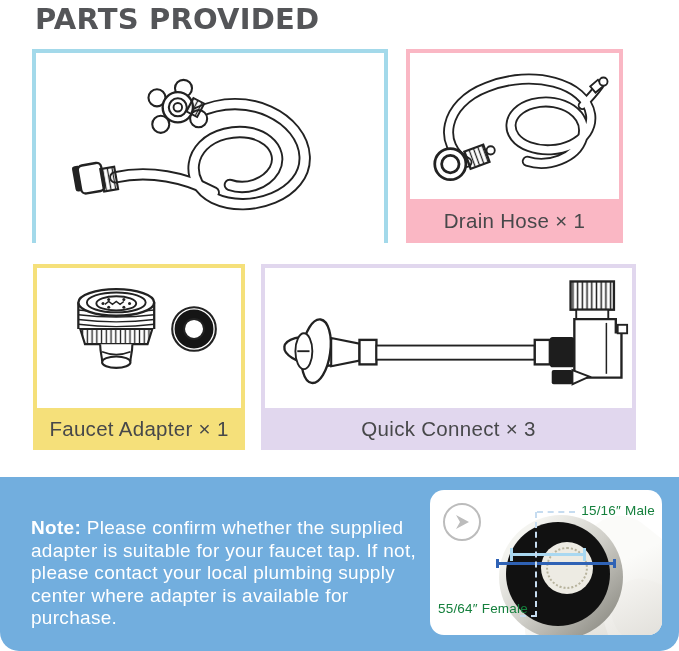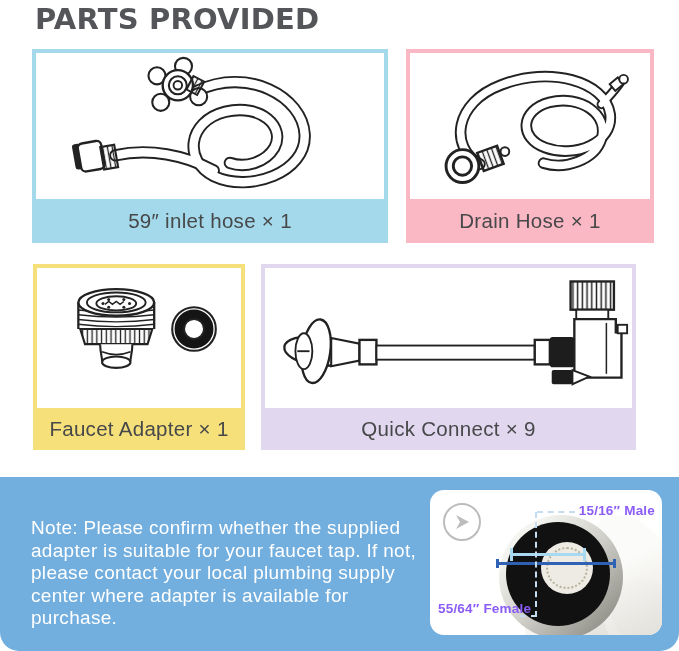--- a/index.html
+++ b/index.html
@@ -12,27 +12,27 @@
   .row1{left:32px;top:49px;gap:18px;}
   .row2{left:33px;top:264px;gap:16px;}
   .card{display:flex;flex-direction:column;box-sizing:border-box;padding:4px 4px 0 4px;}
   .row1 .card{height:194px;}
   .row2 .card{height:186px;text-align:center;}
   .card-img{background:#ffffff;flex:1;display:flex;align-items:center;justify-content:center;overflow:hidden;}
   .card-label{display:flex;align-items:center;justify-content:center;
               font-size:20.5px;color:#47484a;letter-spacing:0.3px;}
   .row1 .card-label{height:44px;}
   .row2 .card-label{height:42px;}
-  .c1{width:356px;} .c2{width:248px;text-align:center;} .c3{width:212px;} .c4{width:375px;}
+  .c1{width:356px;} .c2{width:217px;text-align:center;} .c3{width:212px;} .c4{width:375px;}
 
   
   .note{position:absolute;left:0;top:477px;width:679px;height:174px;}
   .note-text{position:absolute;left:31px;top:21px;width:402px;
              color:#ffffff;font-size:19px;line-height:22.5px;letter-spacing:0.3px;}
-  .note-text b{font-weight:normal;}
+  .note-text b{font-weight:bold;}
   .callout{position:absolute;left:430px;top:13px;width:232px;height:145px;
            background:#ffffff;border-radius:14px;overflow:hidden;}
   .arrow-badge{position:absolute;left:13px;top:13px;width:34px;height:34px;border-radius:50%;
                border:2px solid #bcbcbc;display:flex;align-items:center;justify-content:center;}
   .photo-body,.photo-wing,.photo-foot{position:absolute;}
   .photo-body{left:118px;top:34px;width:132px;height:168px;transform:rotate(38deg);
               border-radius:36px;background:linear-gradient(115deg,#fbfbf9 30%,#e7e5e0 70%,#d2d0ca);}
   .photo-wing{left:182px;top:92px;width:74px;height:64px;transform:rotate(20deg);
               border-radius:40% 60% 50% 50%;background:linear-gradient(135deg,#f7f6f3,#dbd9d3);}
   .photo-foot{left:118px;top:116px;width:58px;height:54px;transform:rotate(-18deg);
@@ -46,21 +46,21 @@
   .disc::after{content:"";position:absolute;inset:5px;border-radius:50%;border:2px dotted #b7b39d;}
   .mline-light{position:absolute;left:80px;top:63px;width:76px;height:3px;background:#a9d8f1;}
   .mline-light::before,.mline-light::after{content:"";position:absolute;top:-5px;width:3px;height:13px;background:#a9d8f1;}
   .mline-light::before{left:0;} .mline-light::after{right:0;}
   .mline-dark{position:absolute;left:66px;top:72px;width:120px;height:3px;background:#2f62b5;}
   .mline-dark::before,.mline-dark::after{content:"";position:absolute;top:-3px;width:3px;height:9px;background:#2f62b5;}
   .mline-dark::before{left:0;} .mline-dark::after{right:0;}
   .leader-v{position:absolute;left:105px;top:22px;width:0;height:105px;border-left:2px dashed #c6dcf0;}
   .leader-male{position:absolute;left:107px;top:21px;width:38px;height:0;border-top:2px dashed #c6dcf0;}
   .leader-female{position:absolute;left:90px;top:125px;width:17px;height:0;border-top:2px dashed #c6dcf0;}
-  .size-label{position:absolute;font-size:13.5px;font-weight:bold;color:#8b5cf6;letter-spacing:0.2px;}
+  .size-label{position:absolute;font-size:13.5px;font-weight:normal;color:#15803d;letter-spacing:0.2px;}
   .label-male{right:7px;top:13px;}
   .label-female{left:8px;bottom:19px;}
 </style>
 </head>
 <body>
 
 <div class="page">
 
   <h1 class="title">PARTS PROVIDED</h1>
 
@@ -88,21 +88,20 @@
           <circle cx="140" cy="32" r="16" fill="#fff" stroke="#222" stroke-width="2.5"></circle>
           <circle cx="140" cy="32" r="9.5" fill="#fff" stroke="#222" stroke-width="2.2"></circle>
           <circle cx="140" cy="32" r="4.5" fill="#fff" stroke="#222" stroke-width="2"></circle>
           <rect x="152" y="24" width="13" height="16" transform="rotate(28 158 32)" fill="url(#ridge1)" stroke="#222" stroke-width="2"></rect>
 
           <rect x="30" y="94" width="9" height="27" rx="3" transform="rotate(-10 34 107)" fill="#222"></rect>
           <rect x="36" y="92" width="25" height="30" rx="5" transform="rotate(-10 48 107)" fill="#fff" stroke="#222" stroke-width="2.5"></rect>
           <rect x="60" y="96" width="15" height="24" transform="rotate(-10 67 108)" fill="url(#ridge1)" stroke="#222" stroke-width="2.2"></rect>
         </svg>
       </div>
-      <div class="card-label">59″ inlet hose × 1</div>
     </div>
 
     <div class="card c2" style="background: rgb(250, 183, 196);">
       <div class="card-img">
         <svg width="220" height="141" viewBox="0 0 228 146">
           <defs>
             <path id="dh-coil" d="M62,112 C30,94 36,48 84,30 C134,10 192,26 197,60 C201,90 160,106 130,95 C102,85 104,56 134,48 C166,40 196,60 188,86 C181,108 150,118 128,111"></path>
             <path id="dh-tip" d="M188,50 C196,42 202,35 207,28"></path>
             <pattern id="ridge2" width="5" height="26" patternUnits="userSpaceOnUse">
               <path d="M2.5,0 V26" stroke="#222" stroke-width="1.4"></path>
@@ -188,21 +187,21 @@
           <rect x="320" y="10" width="46" height="30" fill="url(#knurlQ)" stroke="#222" stroke-width="2.5"></rect>
           <rect x="326" y="40" width="34" height="10" fill="#fff" stroke="#222" stroke-width="2"></rect>
           <path d="M324,50 h44 v14 h6 v48 h-50 z" fill="#fff" stroke="#222" stroke-width="2.5"></path>
           <path d="M358,54 v54" stroke="#222" stroke-width="1.6"></path>
           <rect x="370" y="56" width="10" height="9" fill="#fff" stroke="#222" stroke-width="2"></rect>
 
           <rect x="300" y="104" width="22" height="15" rx="2" fill="#1d1d1d"></rect>
           <path d="M322,104 L340,111 L322,119 Z" fill="#fff" stroke="#222" stroke-width="2"></path>
         </svg>
       </div>
-      <div class="card-label">Quick Connect × 9</div>
+      <div class="card-label">Quick Connect × 3</div>
     </div>
   </div>
 
   <div class="note" style="background: rgb(114, 174, 222);">
     <p class="note-text"><b>Note:</b> <span>Please confirm whether the supplied adapter is suitable for your faucet tap.  If not, please contact your local plumbing supply center where adapter is available for purchase.</span></p>
 
     <div class="callout">
       <div class="photo-body"></div>
       <div class="photo-wing"></div>
       <div class="photo-foot"></div>

